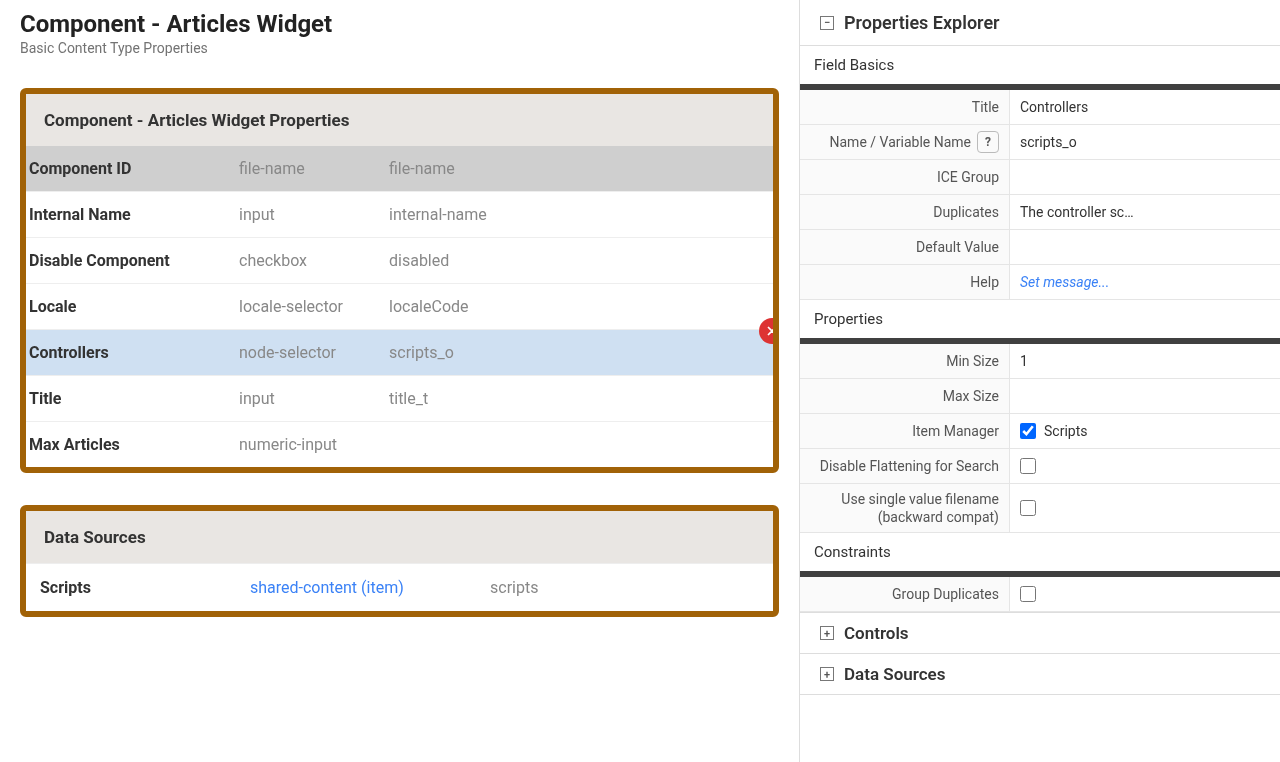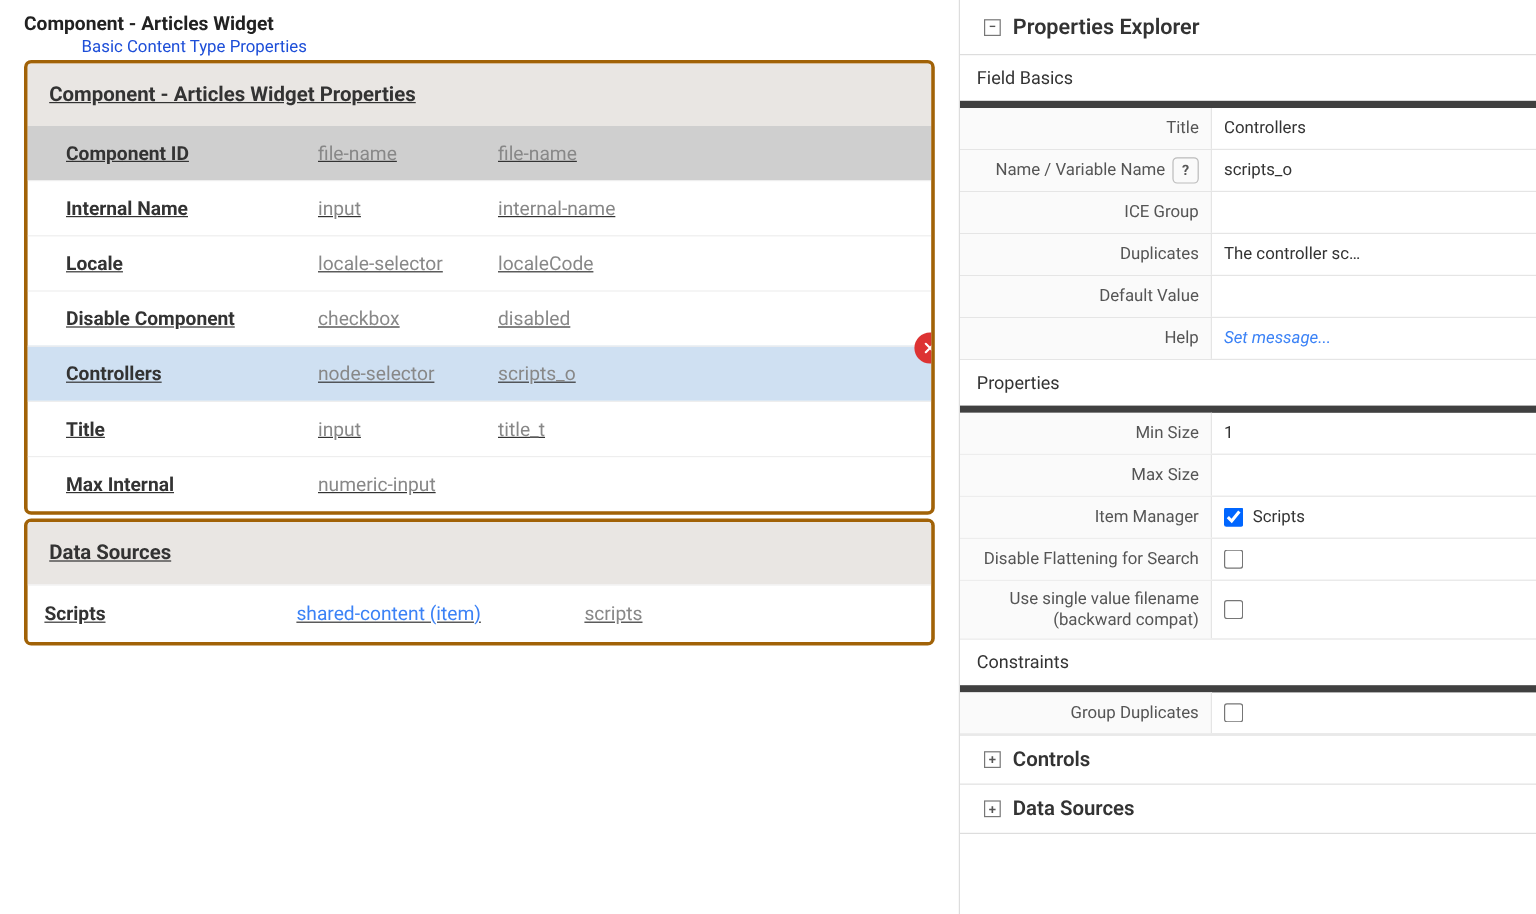--- a/index.html
+++ b/index.html
@@ -17,49 +17,47 @@
     padding: 10px 20px 20px 20px;
     border-right: 1px solid #ddd;
     overflow: hidden;
   }
   .right-panel {
     width: 480px;
     display: flex;
     flex-direction: column;
   }
   h1.page-title {
-    font-size: 16px;
+    font-size: 24px;
     font-weight: 700;
     color: #222;
     margin-bottom: 2px;
   }
   .link-text {
-    color: #1d4ed8;
+    color: #737373;
     font-size: 14px;
     cursor: pointer;
-    margin-left: 48px;
   }
   .card {
-    margin-top: 3px;
-    border: 3px solid #a16207;
+    margin-top: 32px;
+    border: 6px solid #a16207;
     border-radius: 6px;
     overflow: hidden;
-    text-decoration: underline;
   }
   .card-header {
     background: #e9e6e3;
     padding: 16px 18px;
     font-size: 17px;
     font-weight: 700;
     color: #333;
   }
   .prop-row {
     display: flex;
     align-items: center;
-    padding: 13px 32px;
+    padding: 13px 3px;
     border-top: 1px solid #eee;
     font-size: 16px;
     position: relative;
   }
   .prop-row.header-row {
     background: #cfcfcf;
     border-top: none;
   }
   .prop-row.selected {
     background: #cfe0f2;
@@ -199,46 +197,46 @@
       <div class="prop-col1">Component ID</div>
       <div class="prop-col2">file-name</div>
       <div class="prop-col3">file-name</div>
     </div>
     <div class="prop-row">
       <div class="prop-col1">Internal Name</div>
       <div class="prop-col2">input</div>
       <div class="prop-col3">internal-name</div>
     </div>
     <div class="prop-row">
+      <div class="prop-col1">Disable Component</div>
+      <div class="prop-col2">checkbox</div>
+      <div class="prop-col3">disabled</div>
+    </div>
+    <div class="prop-row">
       <div class="prop-col1">Locale</div>
       <div class="prop-col2">locale-selector</div>
       <div class="prop-col3">localeCode</div>
-    </div>
-    <div class="prop-row">
-      <div class="prop-col1">Disable Component</div>
-      <div class="prop-col2">checkbox</div>
-      <div class="prop-col3">disabled</div>
     </div>
     <div class="prop-row selected">
       <div class="prop-col1">Controllers</div>
       <div class="prop-col2">node-selector</div>
       <div class="prop-col3">scripts_o</div>
       <div class="delete-badge">
         <svg viewBox="0 0 24 24">
             <path d="M18 6L6 18M6 6l12 12" stroke="#fff" stroke-width="3" stroke-linecap="round"></path>
           </svg>
       </div>
     </div>
     <div class="prop-row">
       <div class="prop-col1">Title</div>
       <div class="prop-col2">input</div>
       <div class="prop-col3">title_t</div>
     </div>
     <div class="prop-row">
-      <div class="prop-col1">Max Internal</div>
+      <div class="prop-col1">Max Articles</div>
       <div class="prop-col2">numeric-input</div>
     </div>
   </div>
 
   
   <div class="card">
     <div class="card-header">Data Sources</div>
     <div class="ds-row">
       <div class="ds-col1">Scripts</div>
       <div class="ds-col2">shared-content (item)</div>

